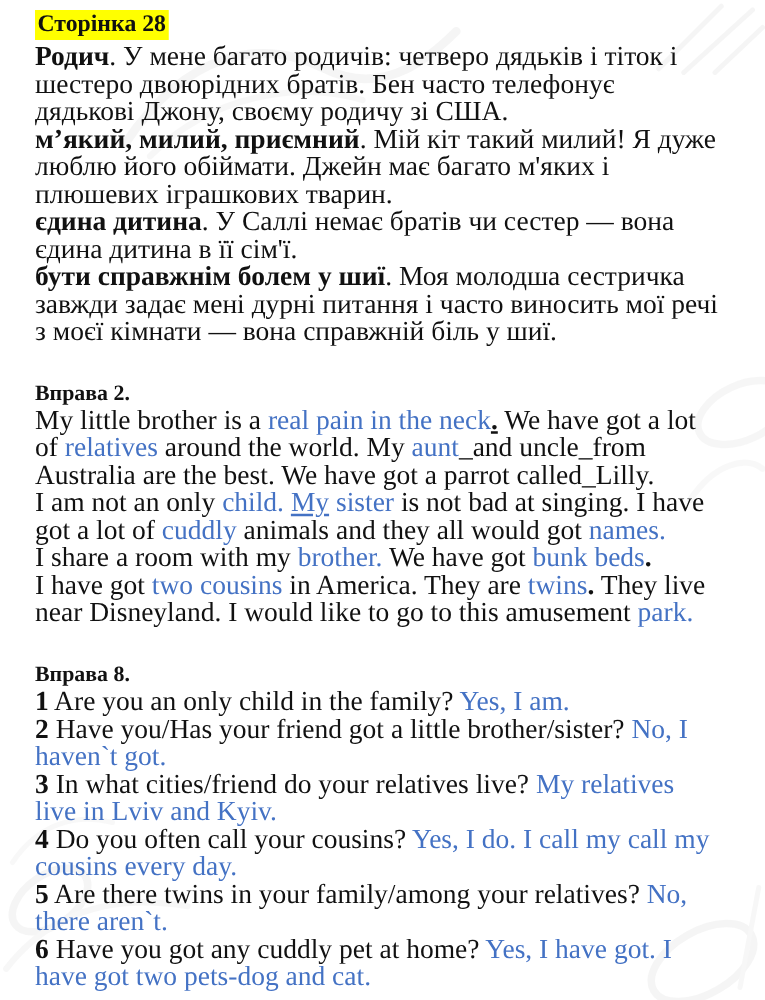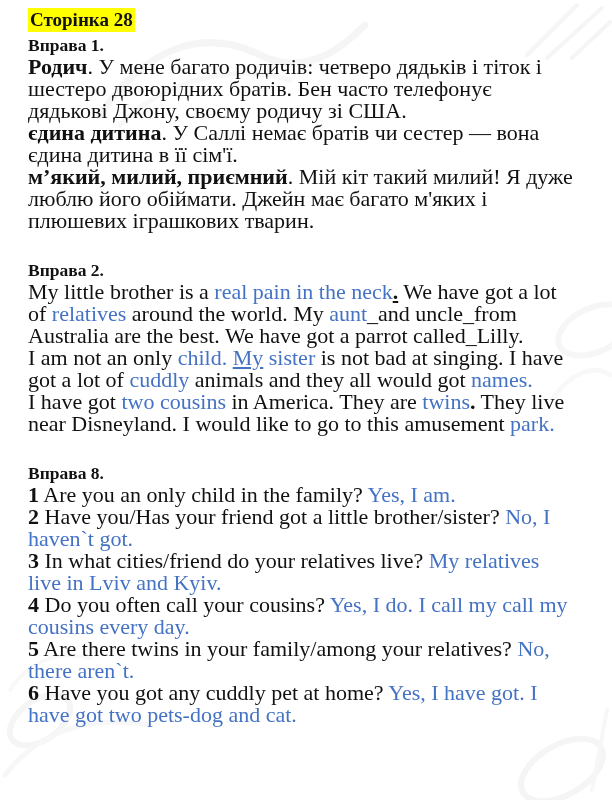--- a/index.html
+++ b/index.html
@@ -53,33 +53,34 @@
   <path d="M150 100 L 165 20" fill="none" stroke="#d4d4d4" stroke-width="4" stroke-linecap="round"></path>
 </svg>
 
 <div class="page">
 
   <div class="title-line">
     <span class="page-title">Сторінка 28</span>
   </div>
 
   <section>
-    <h2 class="ex-heading">Вправа 1.</h2>
     <div>
         <p class="para"><span class="seg-b">Родич</span><span class="seg-n">. У мене багато родичів: четверо дядьків і тіток і шестеро двоюрідних братів. Бен часто телефонує дядькові Джону, своєму родичу зі США.</span></p>
+        <p class="para"><span class="seg-b">м’який, милий, приємний</span><span class="seg-n">. Мій кіт такий милий! Я дуже люблю його обіймати. Джейн має багато м'яких і плюшевих іграшкових тварин.</span></p>
         <p class="para"><span class="seg-b">єдина дитина</span><span class="seg-n">. У Саллі немає братів чи сестер — вона єдина дитина в її сім'ї.</span></p>
-        <p class="para"><span class="seg-b">м’який, милий, приємний</span><span class="seg-n">. Мій кіт такий милий! Я дуже люблю його обіймати. Джейн має багато м'яких і плюшевих іграшкових тварин.</span></p>
+        <p class="para"><span class="seg-b">бути справжнім болем у шиї</span><span class="seg-n">. Моя молодша сестричка завжди задає мені дурні питання і часто виносить мої речі з моєї кімнати — вона справжній біль у шиї.</span></p>
       </div>
   </section>
 
   <section>
     <h2 class="ex-heading gap">Вправа 2.</h2>
     <div>
         <p class="para"><span class="seg-n">My little brother is a </span><span class="seg-a">real pain in the neck</span><span class="seg-bu">.</span><span class="seg-n"> We have got a lot of </span><span class="seg-a">relatives</span><span class="seg-n"> around the world. My </span><span class="seg-a">aunt</span><span class="seg-n">_and uncle_from Australia are the best. We have got a parrot called_Lilly.</span></p>
         <p class="para"><span class="seg-n">I am not an only </span><span class="seg-a">child.</span><span class="seg-n"> </span><span class="seg-au">My</span><span class="seg-a"> sister</span><span class="seg-n"> is not bad at singing. I have got a lot of </span><span class="seg-a">cuddly</span><span class="seg-n"> animals and they all would got </span><span class="seg-a">names.</span></p>
+        <p class="para"><span class="seg-n">I share a room with my </span><span class="seg-a">brother.</span><span class="seg-n"> We have got </span><span class="seg-a">bunk beds</span><span class="seg-b">.</span></p>
         <p class="para"><span class="seg-n">I have got </span><span class="seg-a">two cousins</span><span class="seg-n"> in America. They are </span><span class="seg-a">twins</span><span class="seg-b">.</span><span class="seg-n"> They live near Disneyland. I would like to go to this amusement </span><span class="seg-a">park.</span></p>
       </div>
   </section>
 
   <section>
     <h2 class="ex-heading gap">Вправа 8.</h2>
     <div>
         <p class="para"><span class="seg-b">1</span><span class="seg-n"> Are you an only child in the family? </span><span class="seg-a">Yes, I am.</span></p>
         <p class="para"><span class="seg-b">2</span><span class="seg-n"> Have you/Has your friend got a little brother/sister? </span><span class="seg-a">No, I haven`t got.</span></p>
         <p class="para"><span class="seg-b">3</span><span class="seg-n"> In what cities/friend do your relatives live? </span><span class="seg-a">My relatives live in Lviv and Kyiv.</span></p>

